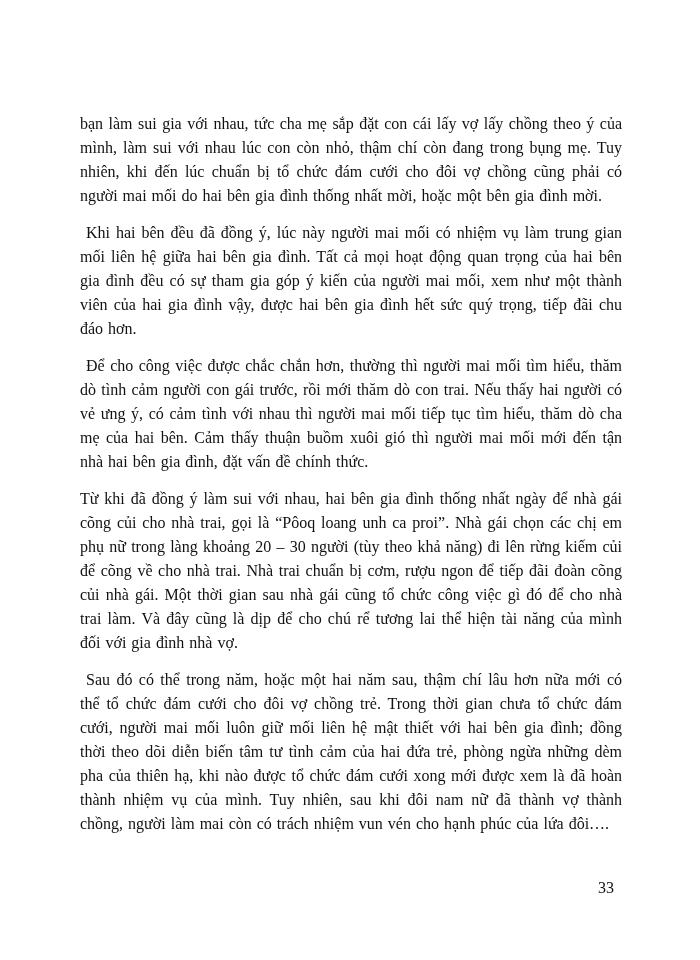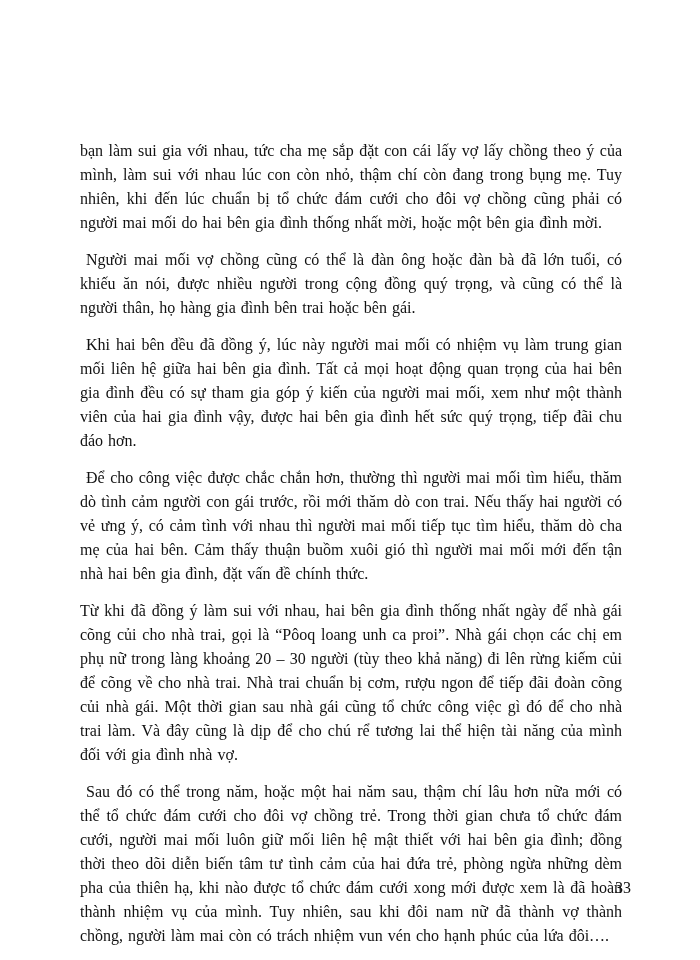--- a/index.html
+++ b/index.html
@@ -15,49 +15,47 @@
     box-sizing: border-box;
     overflow: hidden;
     font-family: "Liberation Serif", "DejaVu Serif", serif;
     color: #111111;
   }
   .text-block {
     position: absolute;
     top: 112px;
     left: 80px;
     width: 542px;
-    margin-top: 27px;
   }
   .para {
     margin: 0 0 13px 0;
     font-size: 16px;
     line-height: 24px;
     text-align: justify;
     word-spacing: 1px;
     color: #111111;
   }
   .para.indent-sm {
     text-indent: 6px;
   }
   .page-number {
     position: absolute;
     top: 876px;
-    right: 69px;
+    right: 86px;
     font-size: 16px;
     line-height: 24px;
     color: #111111;
   }
 </style>
 </head>
 <body>
 
 <div class="page">
   <div class="text-block">
     <p class="para">bạn làm sui gia với nhau, tức cha mẹ sắp đặt con cái lấy vợ lấy chồng theo ý của mình, làm sui với nhau lúc con còn nhỏ, thậm chí còn đang trong bụng mẹ. Tuy nhiên, khi đến lúc chuẩn bị tổ chức đám cưới cho đôi vợ chồng cũng phải có người mai mối do hai bên gia đình thống nhất mời, hoặc một bên gia đình mời.</p>
-    <p class="para indent-sm">Người mai mối vợ chồng cũng có thể là đàn ông hoặc đàn bà đã lớn tuổi, có khiếu ăn nói, được nhiều người trong cộng đồng quý trọng, và cũng có thể là người thân, họ hàng gia đình bên trai hoặc bên gái.</p>
     <p class="para indent-sm">Khi hai bên đều đã đồng ý, lúc này người mai mối có nhiệm vụ làm trung gian mối liên hệ giữa hai bên gia đình. Tất cả mọi hoạt động quan trọng của hai bên gia đình đều có sự tham gia góp ý kiến của người mai mối, xem như một thành viên của hai gia đình vậy, được hai bên gia đình hết sức quý trọng, tiếp đãi chu đáo hơn.</p>
     <p class="para indent-sm">Để cho công việc được chắc chắn hơn, thường thì người mai mối tìm hiểu, thăm dò tình cảm người con gái trước, rồi mới thăm dò con trai. Nếu thấy hai người có vẻ ưng ý, có cảm tình với nhau thì người mai mối tiếp tục tìm hiểu, thăm dò cha mẹ của hai bên. Cảm thấy thuận buồm xuôi gió thì người mai mối mới đến tận nhà hai bên gia đình, đặt vấn đề chính thức.</p>
     <p class="para">Từ khi đã đồng ý làm sui với nhau, hai bên gia đình thống nhất ngày để nhà gái cõng củi cho nhà trai, gọi là “Pôoq loang unh ca proi”. Nhà gái chọn các chị em phụ nữ trong làng khoảng 20 – 30 người (tùy theo khả năng) đi lên rừng kiếm củi để cõng về cho nhà trai. Nhà trai chuẩn bị cơm, rượu ngon để tiếp đãi đoàn cõng củi nhà gái. Một thời gian sau nhà gái cũng tổ chức công việc gì đó để cho nhà trai làm. Và đây cũng là dịp để cho chú rể tương lai thể hiện tài năng của mình đối với gia đình nhà vợ.</p>
     <p class="para indent-sm">Sau đó có thể trong năm, hoặc một hai năm sau, thậm chí lâu hơn nữa mới có thể tổ chức đám cưới cho đôi vợ chồng trẻ. Trong thời gian chưa tổ chức đám cưới, người mai mối luôn giữ mối liên hệ mật thiết với hai bên gia đình; đồng thời theo dõi diễn biến tâm tư tình cảm của hai đứa trẻ, phòng ngừa những dèm pha của thiên hạ, khi nào được tổ chức đám cưới xong mới được xem là đã hoàn thành nhiệm vụ của mình. Tuy nhiên, sau khi đôi nam nữ đã thành vợ thành chồng, người làm mai còn có trách nhiệm vun vén cho hạnh phúc của lứa đôi….</p>
   </div>
 
   <div class="page-number">33</div>
 </div>
 
 </body></html>

